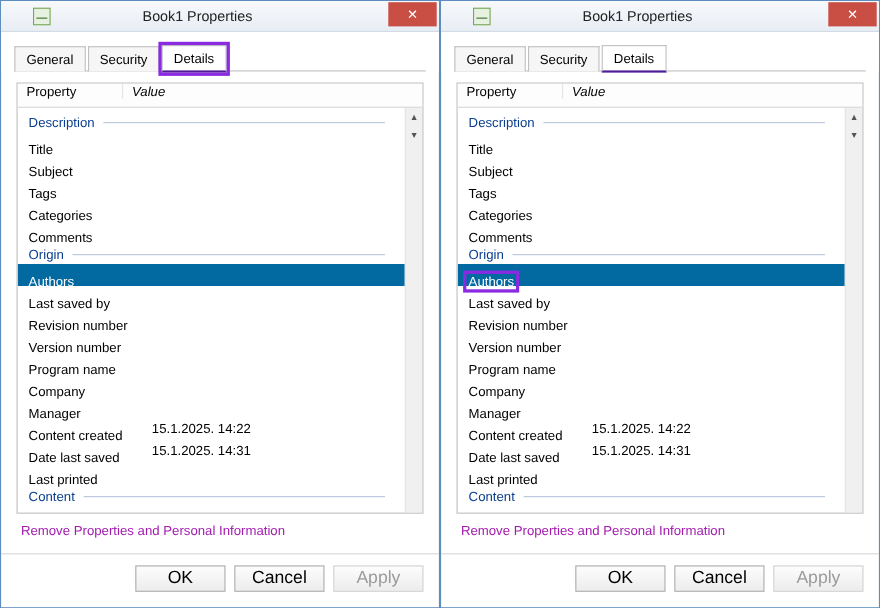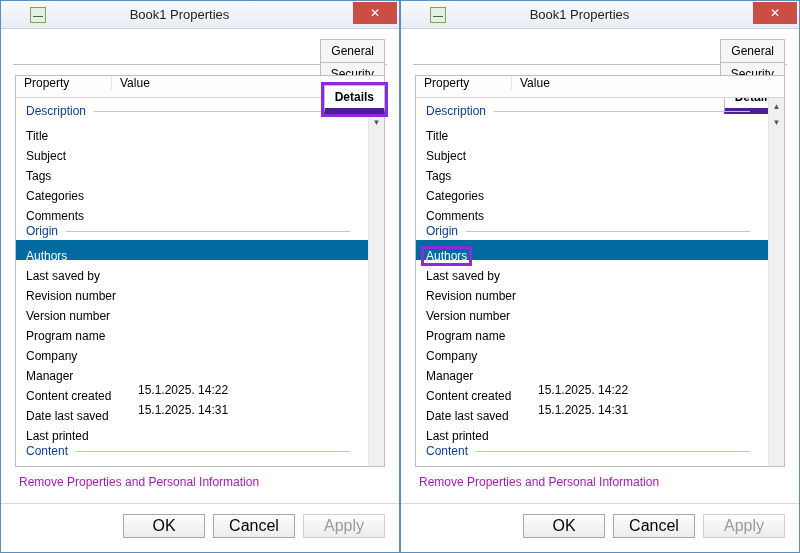--- a/index.html
+++ b/index.html
@@ -64,37 +64,35 @@
     font-size: 12px;
     cursor: default;
   }
   .tabs {
     display: flex;
     align-items: flex-end;
     padding: 10px 12px 0 12px;
     background: #fff;
     height: 36px;
     position: relative;
-    flex-direction: column;
   }
   .tab {
     padding: 4px 10px;
     border: 1px solid #bfbfbf;
     border-bottom: none;
     background: #f6f6f6;
     margin-right: 2px;
     font-size: 12px;
     cursor: default;
     position: relative;
   }
   .tab.active {
     background: #fff;
-    border-bottom: 6px solid #4c1d95;
+    border-bottom: 2px solid #4c1d95;
     margin-bottom: -1px;
-    font-weight: bold;
   }
   .tabline {
     position: absolute;
     left: 12px; right: 12px;
     bottom: 0;
     border-bottom: 1px solid #bfbfbf;
   }
   .highlight-box {
     outline: 3px solid #8a2be2;
     position: relative;
@@ -116,21 +114,21 @@
   }
   .list-header {
     display: flex;
     border-bottom: 1px solid #d6d6d6;
     background: #fdfdfd;
     height: 22px;
     align-items: flex-start;
     font-size: 12px;
   }
   .col-prop { width: 96px; padding-left: 8px; border-right: 1px solid #e4e4e4; }
-  .col-val { flex: 1; padding-left: 8px; }
+  .col-val { flex: 1; padding-left: 8px; font-style: italic; }
   .col-scroll { width: 16px; }
   .list-body {
     flex: 1;
     overflow: hidden;
     position: relative;
   }
   .scrollbar {
     position: absolute;
     top: 0; right: 0; bottom: 0;
     width: 16px;

